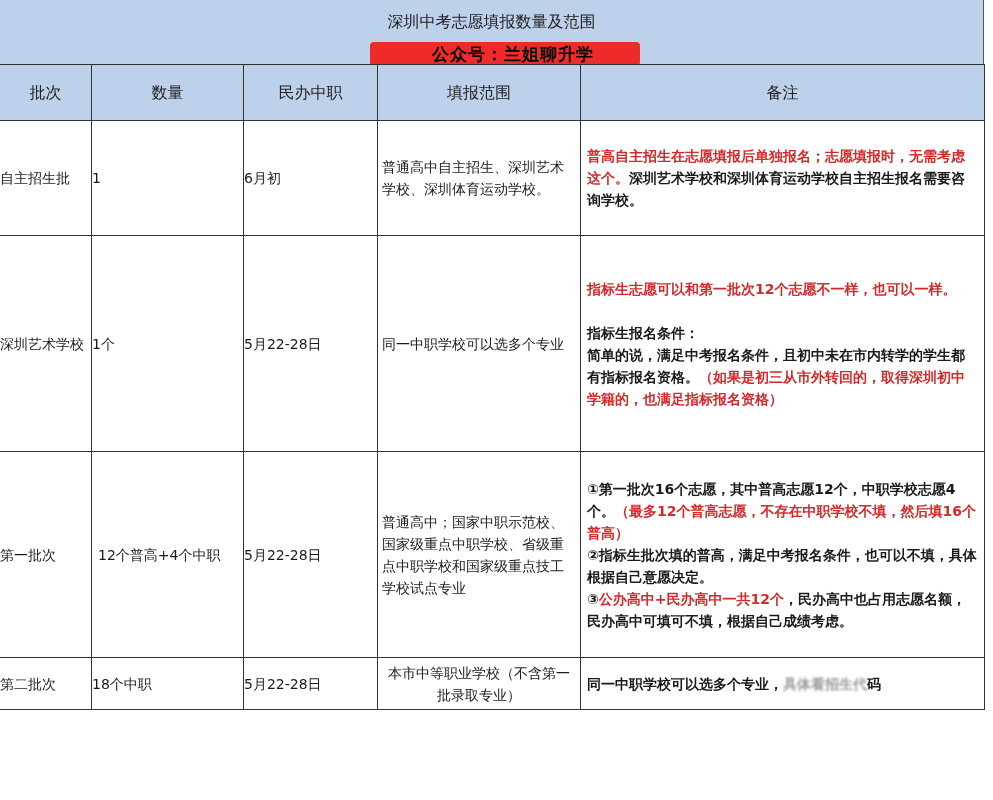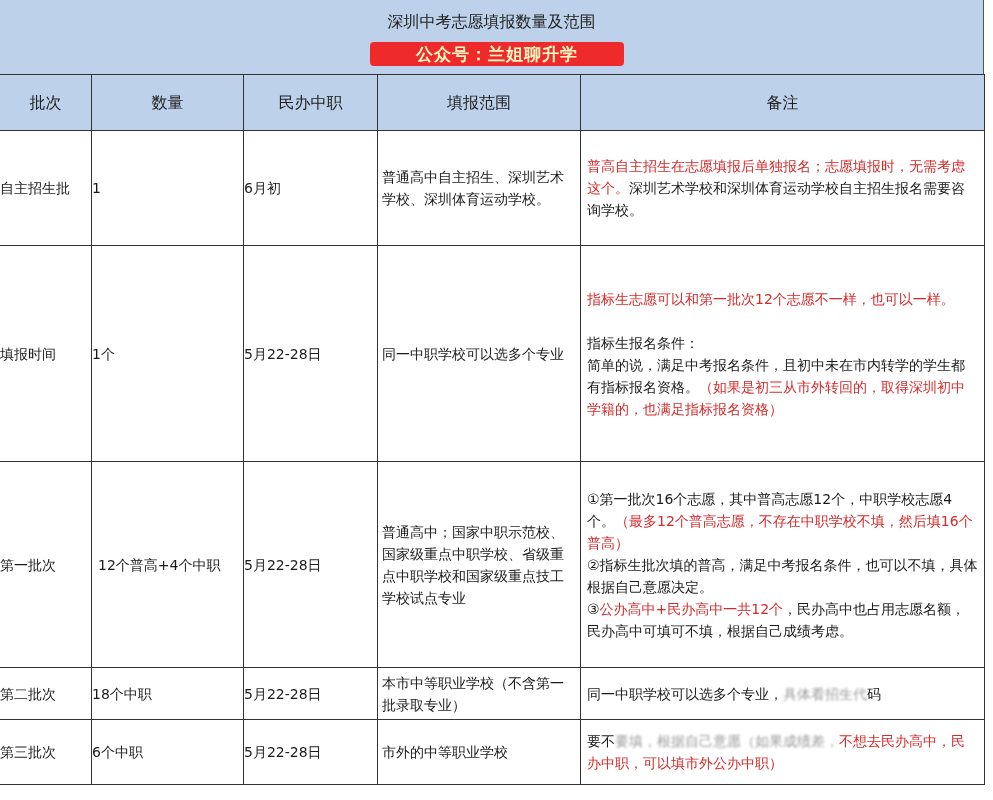--- a/index.html
+++ b/index.html
@@ -3,31 +3,31 @@
 <meta charset="utf-8">
 <style>
   html, body { margin:0; padding:0; background:#ffffff; }
   body { width:993px; height:800px; position:relative; overflow:hidden;
          font-family:"DejaVu Sans", "Liberation Sans", sans-serif; color:#1a1a1a; }
   .title-band { position:absolute; left:0; top:0; width:983px; height:75px;
                 background:#bdd1ea; border-right:1px solid #555; border-bottom:1px solid #333; }
   .title-text { position:absolute; left:0; width:983px; top:12px; text-align:center;
                 font-size:16px; color:#222; }
   .badge { position:absolute; left:370px; top:42px; width:254px; height:24px;
-           background:#ee2a2a; border-radius:4px; color:#fef9c3; font-weight:bold;
-           font-size:17px; text-align:center; line-height:24px; letter-spacing:1px; }
-  table { position:absolute; left:-1px; top:74px; border-collapse:collapse;
+           background:#ee2a2a; border-radius:4px; color:#000000; font-weight:bold;
+           font-size:17px; text-align:center; line-height:24px; letter-spacing:1px;padding-left:16px; }
+  table { position:absolute; left:-1px; top:64px; border-collapse:collapse;
           table-layout:fixed; width:985px; }
   th, td { border:1px solid #333; padding:0; font-size:14px; line-height:22px; }
   th { background:#bdd1ea; height:55px; font-weight:normal; font-size:16px; color:#222; }
   td { background:#fff; }
   td.c { text-align:left; vertical-align:middle; }
   td.scope { padding:0 4px; vertical-align:middle; }
-  td.scope.center { text-align:left; }
-  td.note { padding:0 6px; vertical-align:middle; }
+  td.scope.center { text-align:center; }
+  td.note { padding:0 6px; vertical-align:middle;font-weight:bold; }
   .red { color:#d42a2a; }
   .gap { height:22px; }
   .blur { color:#9a9a9a; filter:blur(1.2px); }
 </style>
 </head>
 <body>
 
 <div class="title-band">
   <div class="title-text">深圳中考志愿填报数量及范围</div>
   <div class="badge">公众号：兰姐聊升学</div>
@@ -52,21 +52,21 @@
   </thead>
   <tbody>
     <tr style="height:115px">
       <td class="c">自主招生批</td>
       <td class="c">1</td>
       <td class="c">6月初</td>
       <td class="scope">普通高中自主招生、深圳艺术学校、深圳体育运动学校。</td>
       <td class="note"><span class="red">普高自主招生在志愿填报后单独报名；志愿填报时，无需考虑这个。</span><span>深圳艺术学校和深圳体育运动学校自主招生报名需要咨询学校。</span></td>
     </tr>
     <tr style="height:216px">
-      <td class="c">填报时间</td>
+      <td class="c">深圳艺术学校</td>
       <td class="c">1个</td>
       <td class="c">5月22-28日</td>
       <td class="scope">同一中职学校可以选多个专业</td>
       <td class="note">
         <div class="red">指标生志愿可以和第一批次12个志愿不一样，也可以一样。</div>
         <div class="gap"></div>
         <div>指标生报名条件：</div>
         <div><span>简单的说，满足中考报名条件，且初中未在市内转学的学生都有指标报名资格。</span><span class="red">（如果是初三从市外转回的，取得深圳初中学籍的，也满足指标报名资格）</span></div>
       </td>
     </tr>
@@ -81,21 +81,14 @@
         <div><span>③</span><span class="red">公办高中+民办高中一共12个</span><span>，民办高中也占用志愿名额，民办高中可填可不填，根据自己成绩考虑。</span></div>
       </td>
     </tr>
     <tr style="height:52px">
       <td class="c">第二批次</td>
       <td class="c">18个中职</td>
       <td class="c">5月22-28日</td>
       <td class="scope center">本市中等职业学校（不含第一批录取专业）</td>
       <td class="note"><span>同一中职学校可以选多个专业，</span><span class="blur">具体看招生代</span><span>码</span></td>
     </tr>
-    <tr style="height:65px">
-      <td class="c">第三批次</td>
-      <td class="c">6个中职</td>
-      <td class="c">5月22-28日</td>
-      <td class="scope center">市外的中等职业学校</td>
-      <td class="note"><span>要不</span><span class="blur">要填，根据自己意愿</span><span class="red blur">（如果成绩差，</span><span class="red">不想去民办高中，民办中职，可以填市外公办中职）</span></td>
-    </tr>
   </tbody>
 </table>
 
 </body></html>

